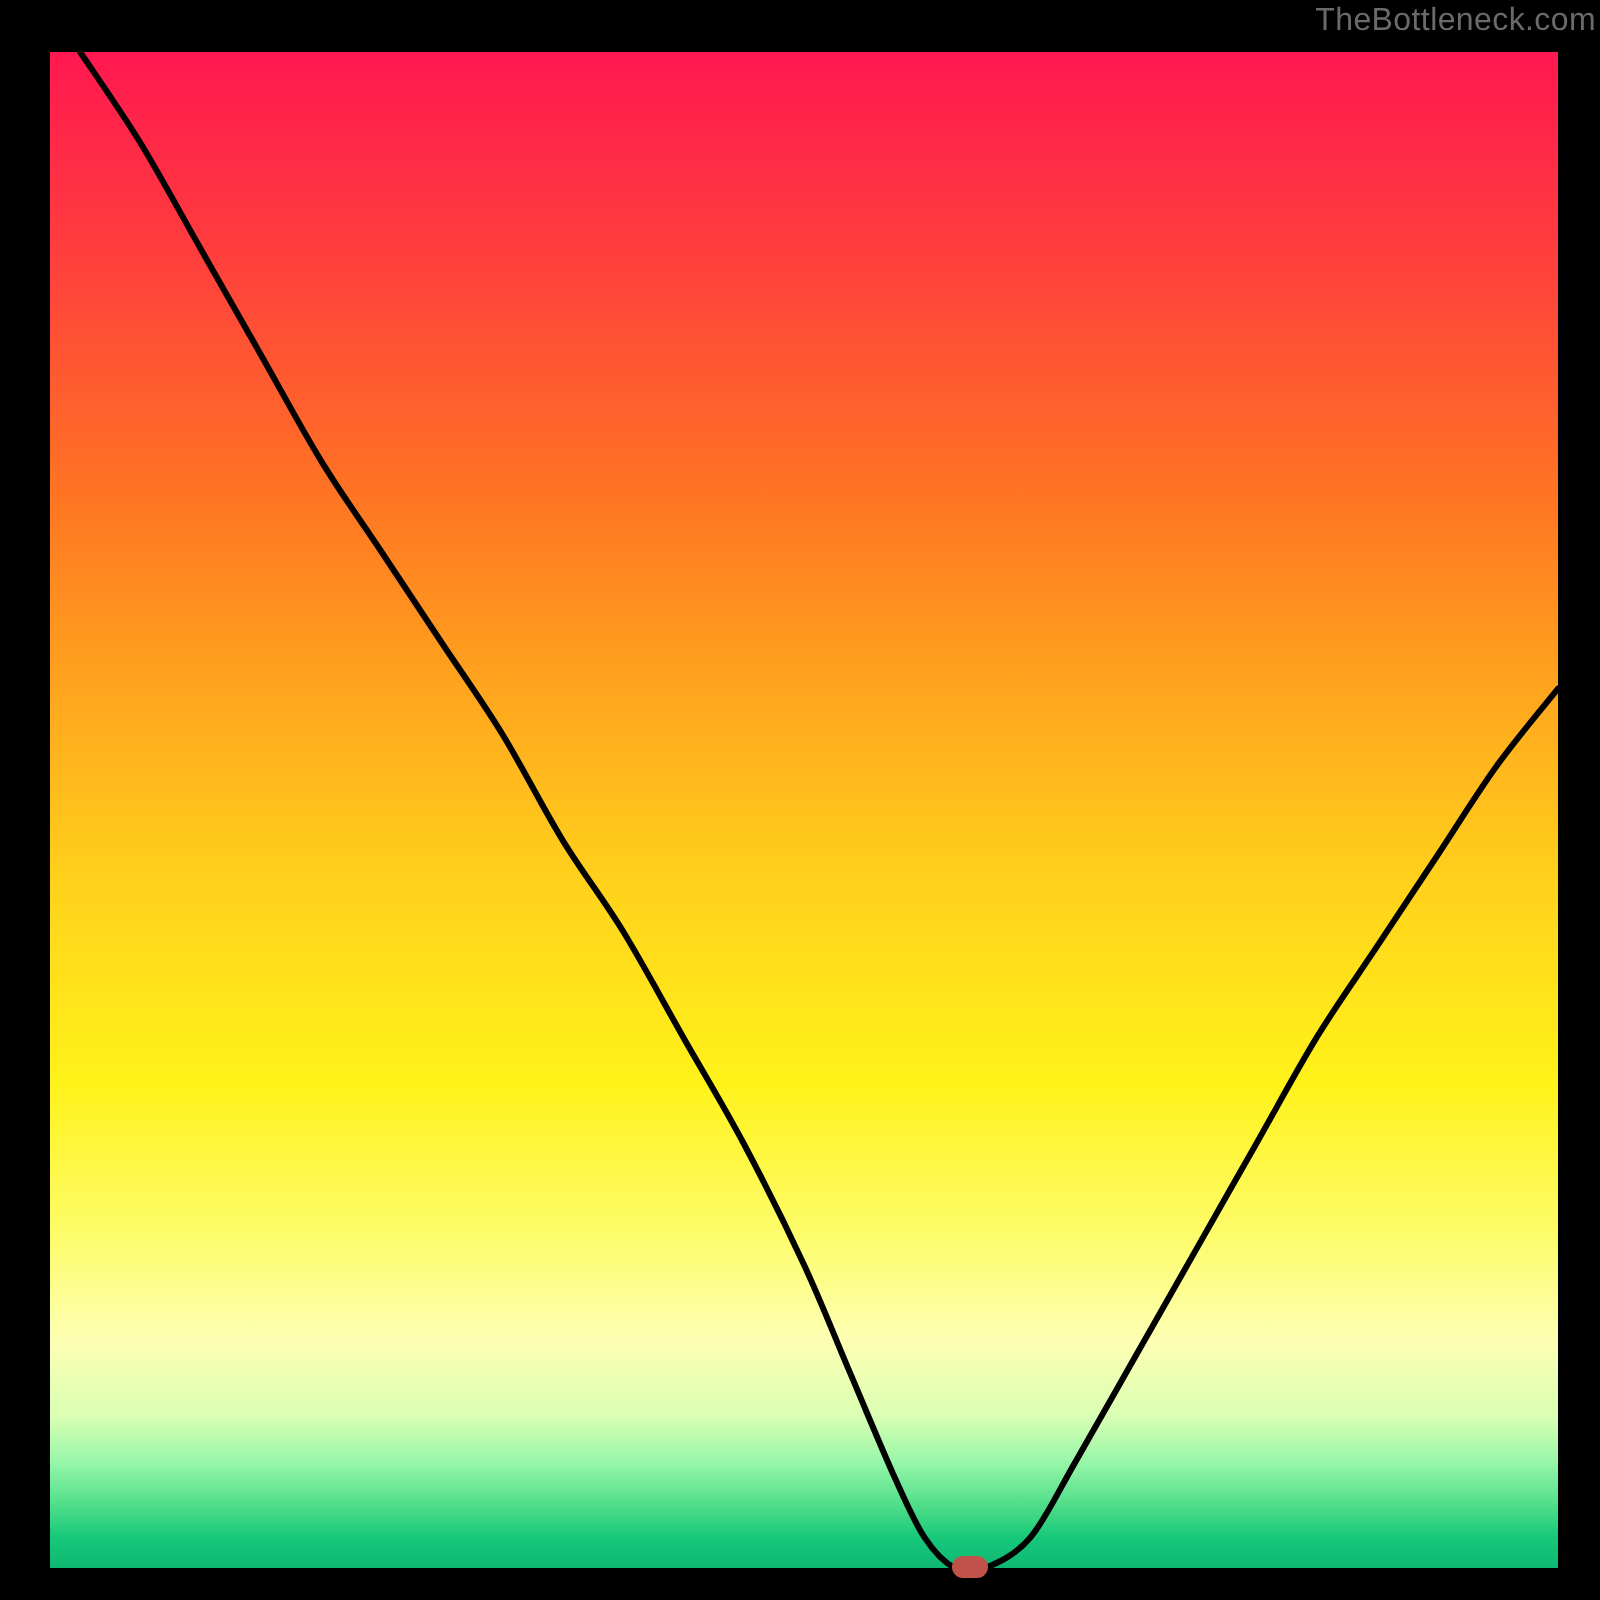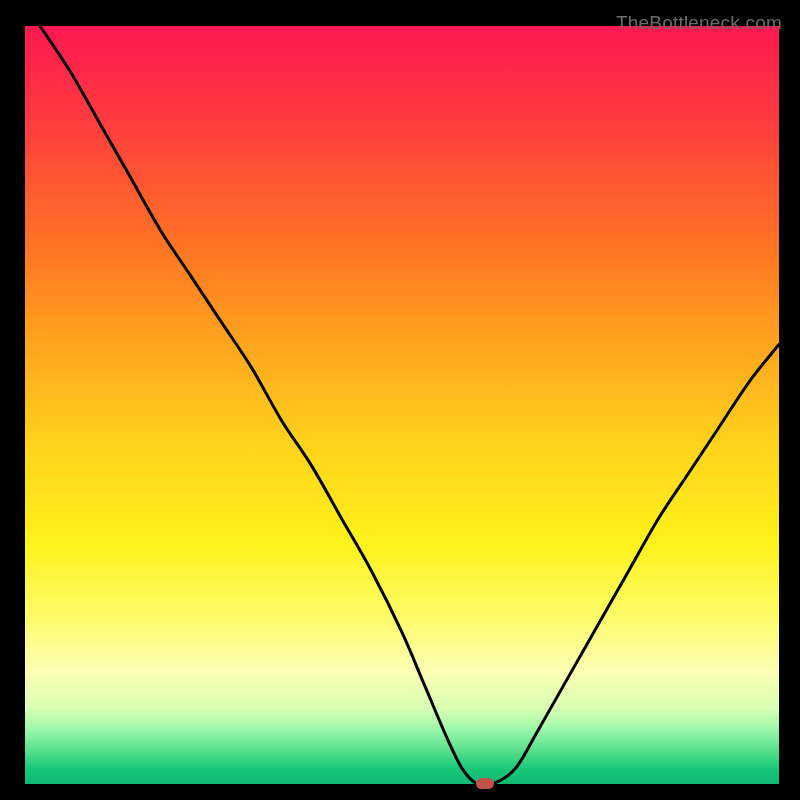--- a/index.html
+++ b/index.html
@@ -38,27 +38,26 @@
       #d9ffb3 90%,
       #98f7a9 93%,
       #4cdc88 96%,
       #17c87a 98%,
       #0fb872 100%
     );
   }
   .watermark {
     position: absolute;
     top: 2px;
-    right: 18px;
+    right: 2px;
     font-family: Arial, Helvetica, sans-serif;
-    font-size: 19px;
+    font-size: 16px;
     color: #6a6a6a;
     letter-spacing: 0.2px;
     font-weight: 500;
-    margin-top: 10px;
   }
   svg.curve {
     position: absolute;
     left: 25px;
     top: 26px;
     width: 754px;
     height: 758px;
     overflow: visible;
   }
   .marker {

